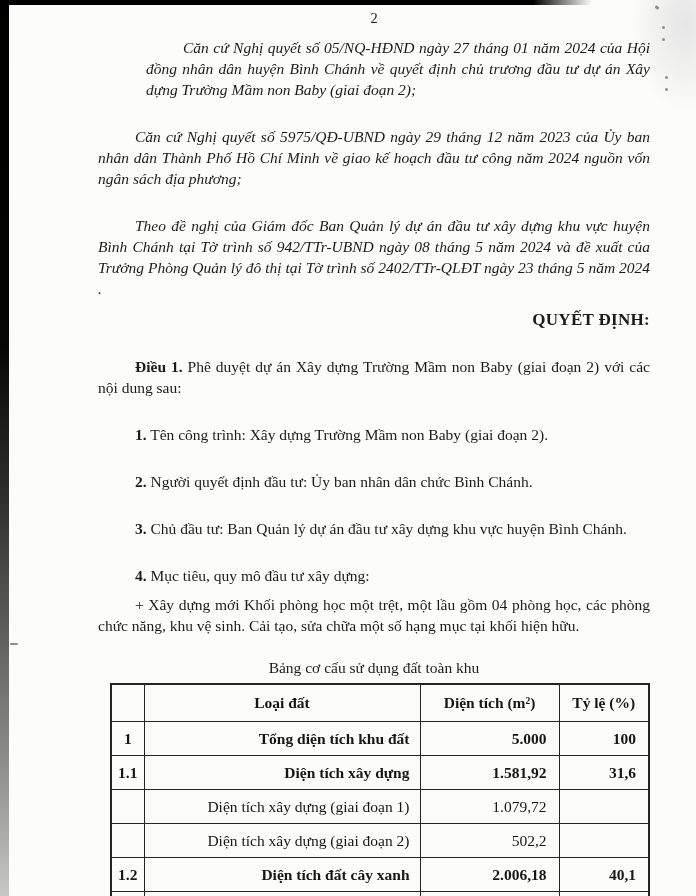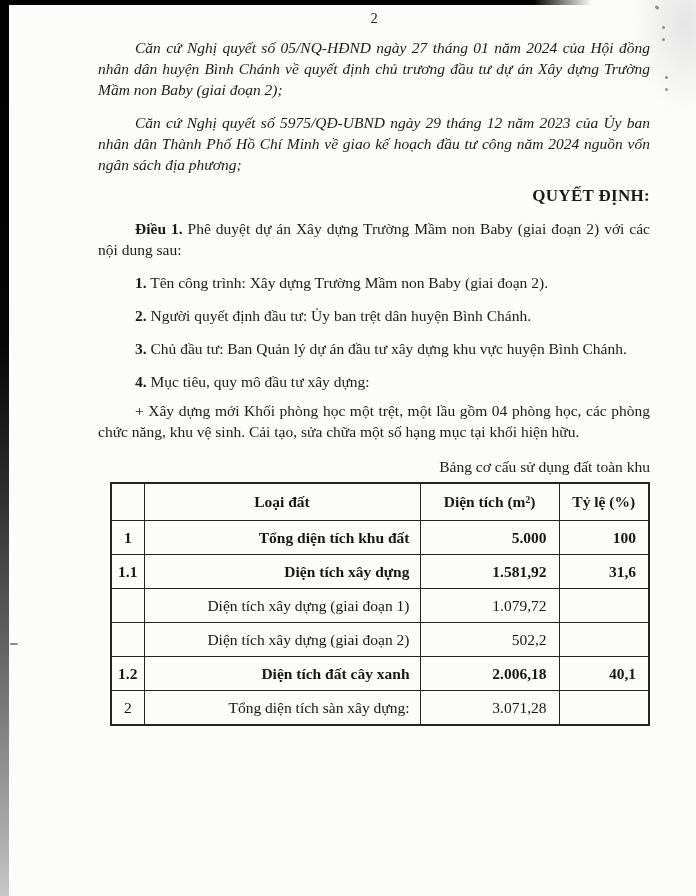--- a/index.html
+++ b/index.html
@@ -22,28 +22,28 @@
   .sp1{left:655px;top:6px;width:4px;height:3px;transform:rotate(40deg);border-radius:1px;}
   .sp2{left:662px;top:26px;width:3px;height:3px;}
   .sp3{left:662px;top:38px;width:3px;height:3px;}
   .sp4{left:665px;top:76px;width:3px;height:3px;}
   .sp5{left:665px;top:88px;width:3px;height:3px;}
   .dash-mark{position:absolute;left:10px;top:643px;width:8px;height:2px;background:#8a8a8a;z-index:6;border-radius:1px;}
 
   .content{position:relative;z-index:2;margin:0 46px 0 98px;}
   .pagenum{padding-top:8px;text-align:center;font-size:14.5px;line-height:20px;}
   p{margin:0;text-align:justify;line-height:21px;font-size:15.5px;}
-  .para{margin-top:12px;text-indent:37px;}
-  .p-first{margin-top:9px;}
+  .para{margin-top:26px;text-indent:37px;}
+  .p-first{margin-top:9px;margin-left:48px;}
   .italic{font-style:italic;}
   .lead{font-weight:bold;}
   .decision-heading{margin-top:10px;text-align:right;text-indent:0;
     font-weight:bold;font-size:17px;line-height:21px;letter-spacing:.3px;}
   .bullet{margin-top:8px;}
-  .table-title{margin-top:14px;text-align:right;text-indent:0;}
+  .table-title{margin-top:21px;text-align:center;text-indent:0;}
 
   table{border-collapse:collapse;margin-top:5px;margin-left:12px;
     width:calc(100% - 12px);table-layout:fixed;font-size:15.5px;color:#161616;}
   table,th,td{border:1.5px solid #242424;}
   table{border-width:2px;}
   th,td{padding:0 10px;height:33px;vertical-align:middle;}
   thead th{height:36px;font-weight:bold;text-align:center;padding:0 4px;}
   col.c-no{width:33px;}
   col.c-area{width:139px;}
   col.c-ratio{width:90px;}
@@ -64,27 +64,28 @@
   <div class="speck sp3"></div>
   <div class="speck sp4"></div>
   <div class="speck sp5"></div>
   <div class="dash-mark"></div>
 
   <div class="content">
     <div class="pagenum">2</div>
 
     <p class="para p-first italic">Căn cứ Nghị quyết số 05/NQ-HĐND ngày 27 tháng 01 năm 2024 của Hội đồng nhân dân huyện Bình Chánh về quyết định chủ trương đầu tư dự án Xây dựng Trường Mầm non Baby (giai đoạn 2);</p>
     <p class="para italic">Căn cứ Nghị quyết số 5975/QĐ-UBND ngày 29 tháng 12 năm 2023 của Ủy ban nhân dân Thành Phố Hồ Chí Minh về giao kế hoạch đầu tư công năm 2024 nguồn vốn ngân sách địa phương;</p>
+    <p class="para italic">Theo đề nghị của Giám đốc Ban Quản lý dự án đầu tư xây dựng khu vực huyện Bình Chánh tại Tờ trình số 942/TTr-UBND ngày 08 tháng 5 năm 2024 và đề xuất của Trưởng Phòng Quản lý đô thị tại Tờ trình số 2402/TTr-QLĐT ngày 23 tháng 5 năm 2024 .</p>
 
     <p class="decision-heading">QUYẾT ĐỊNH:</p>
 
     <p class="para"><span class="lead">Điều 1.</span><span> Phê duyệt dự án Xây dựng Trường Mầm non Baby (giai đoạn 2) với các nội dung sau:</span></p>
 
     <p class="para"><span class="lead">1.</span><span> Tên công trình: Xây dựng Trường Mầm non Baby (giai đoạn 2).</span></p>
-    <p class="para"><span class="lead">2.</span><span> Người quyết định đầu tư: Ủy ban trệt dân huyện Bình Chánh.</span></p>
+    <p class="para"><span class="lead">2.</span><span> Người quyết định đầu tư: Ủy ban nhân dân chức Bình Chánh.</span></p>
     <p class="para"><span class="lead">3.</span><span> Chủ đầu tư: Ban Quản lý dự án đầu tư xây dựng khu vực huyện Bình Chánh.</span></p>
     <p class="para"><span class="lead">4.</span><span> Mục tiêu, quy mô đầu tư xây dựng:</span></p>
 
     <p class="para bullet">+ Xây dựng mới Khối phòng học một trệt, một lầu gồm 04 phòng học, các phòng chức năng, khu vệ sinh. Cải tạo, sửa chữa một số hạng mục tại khối hiện hữu.</p>
 
     <p class="table-title">Bảng cơ cấu sử dụng đất toàn khu</p>
 
     <table>
       <colgroup>
         <col class="c-no">

